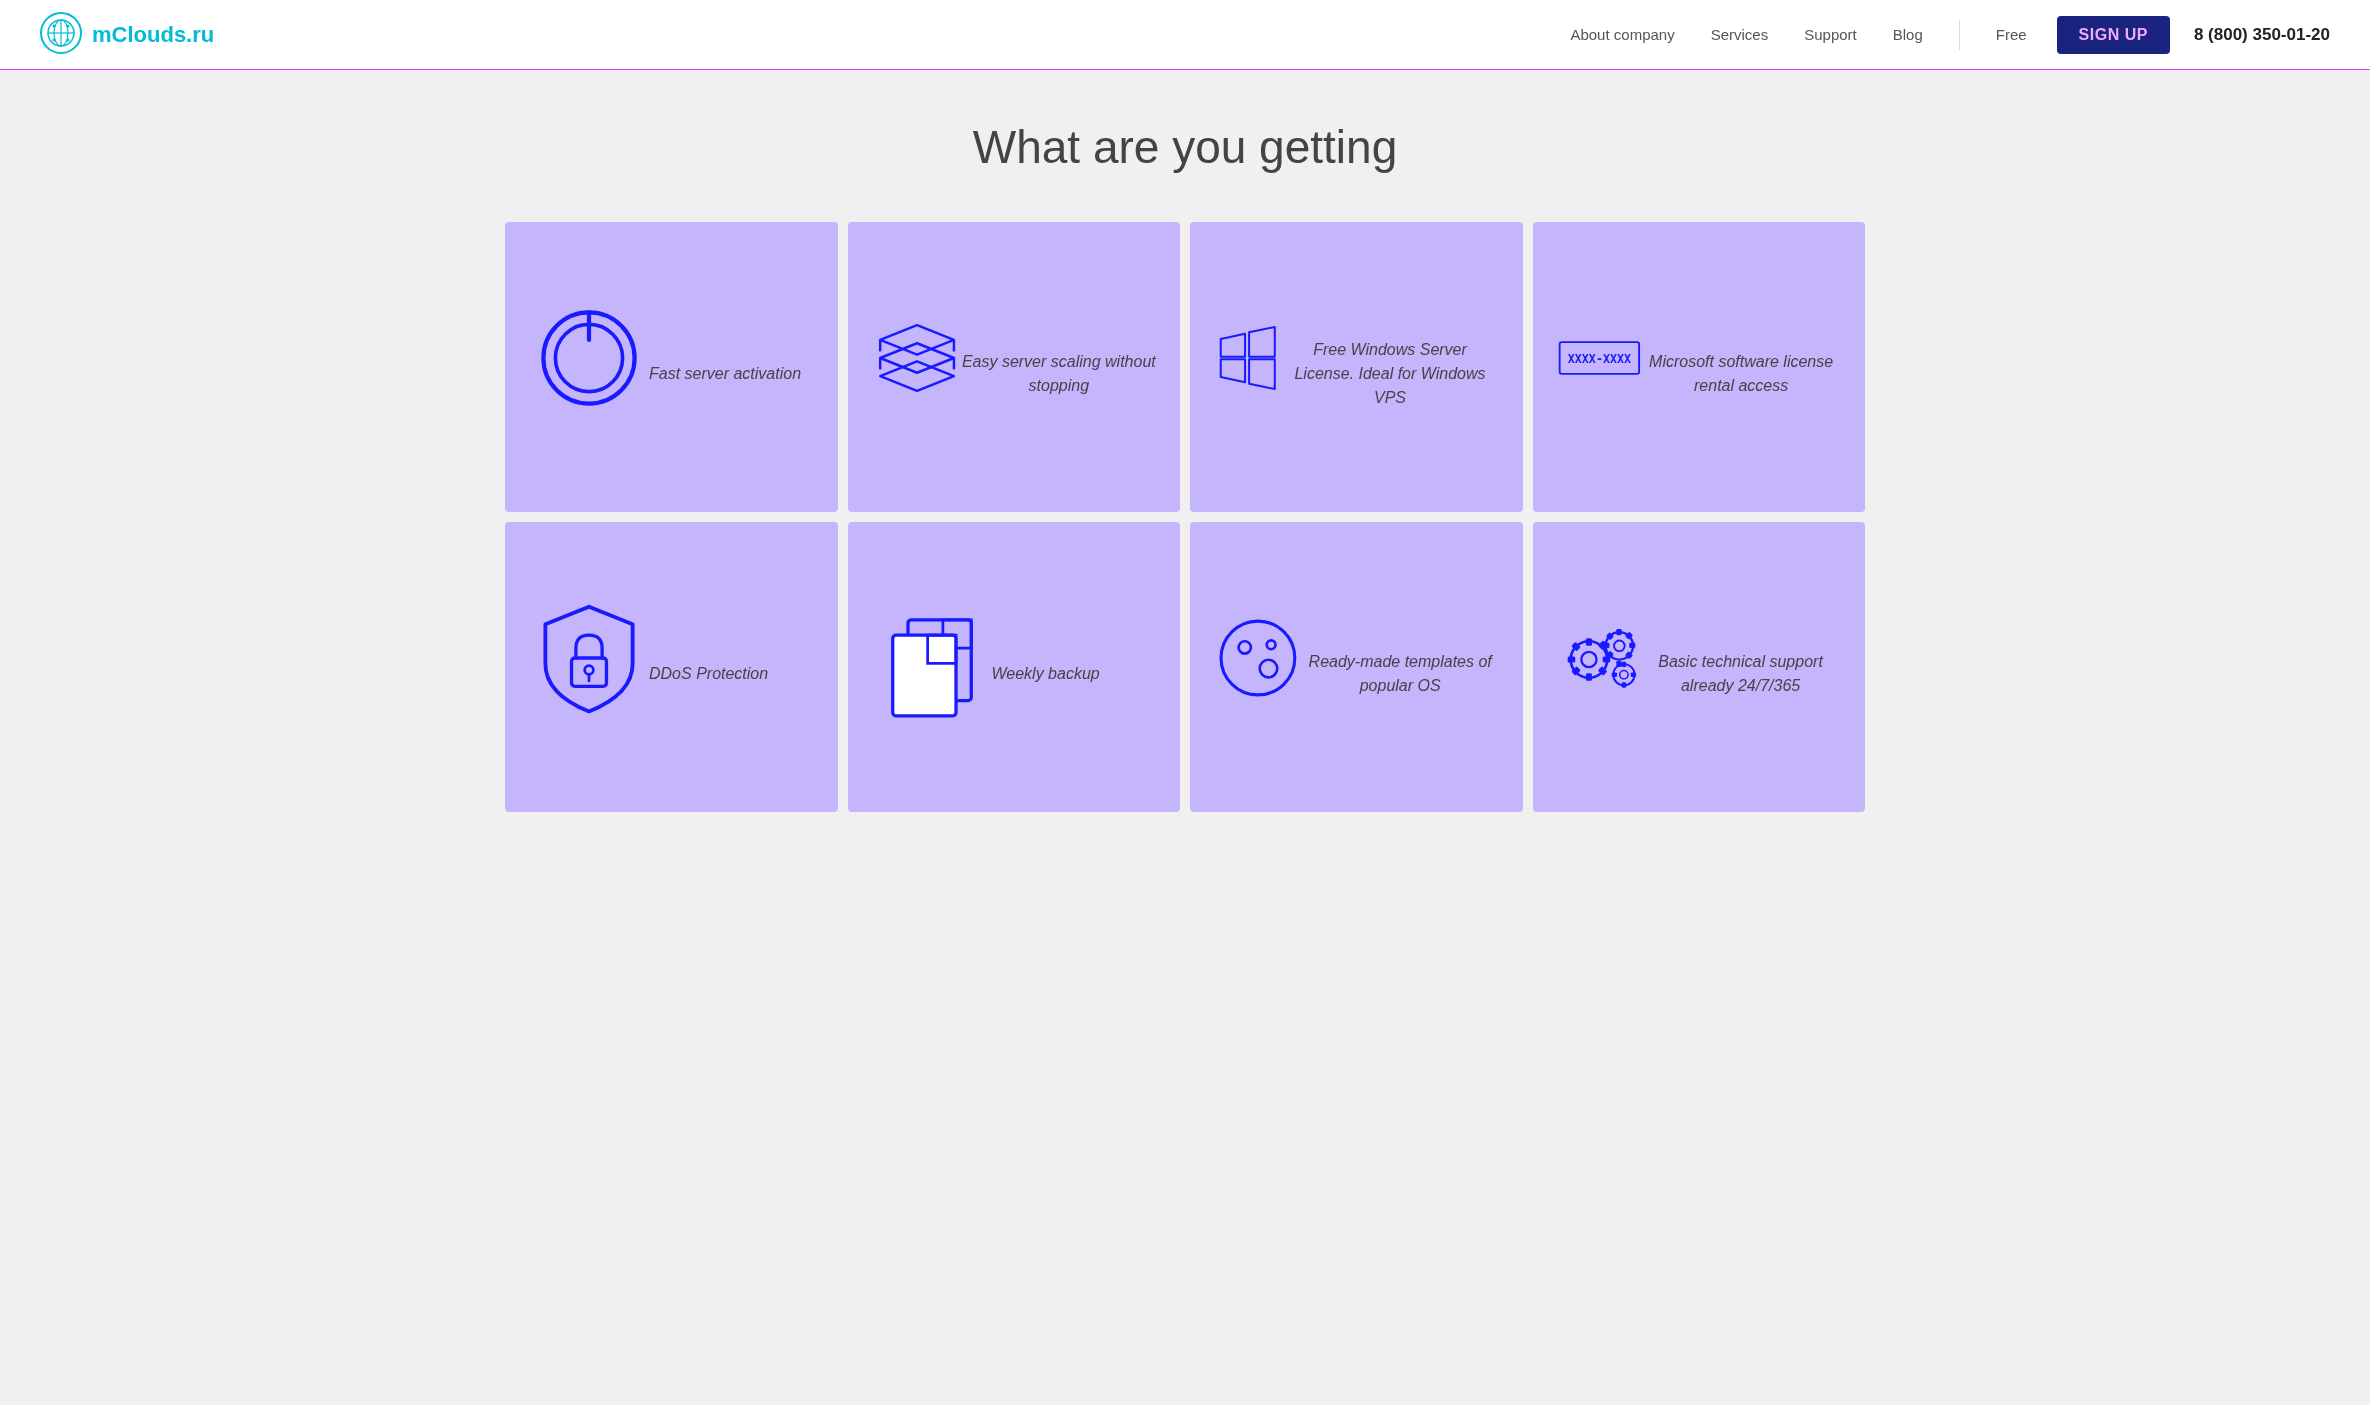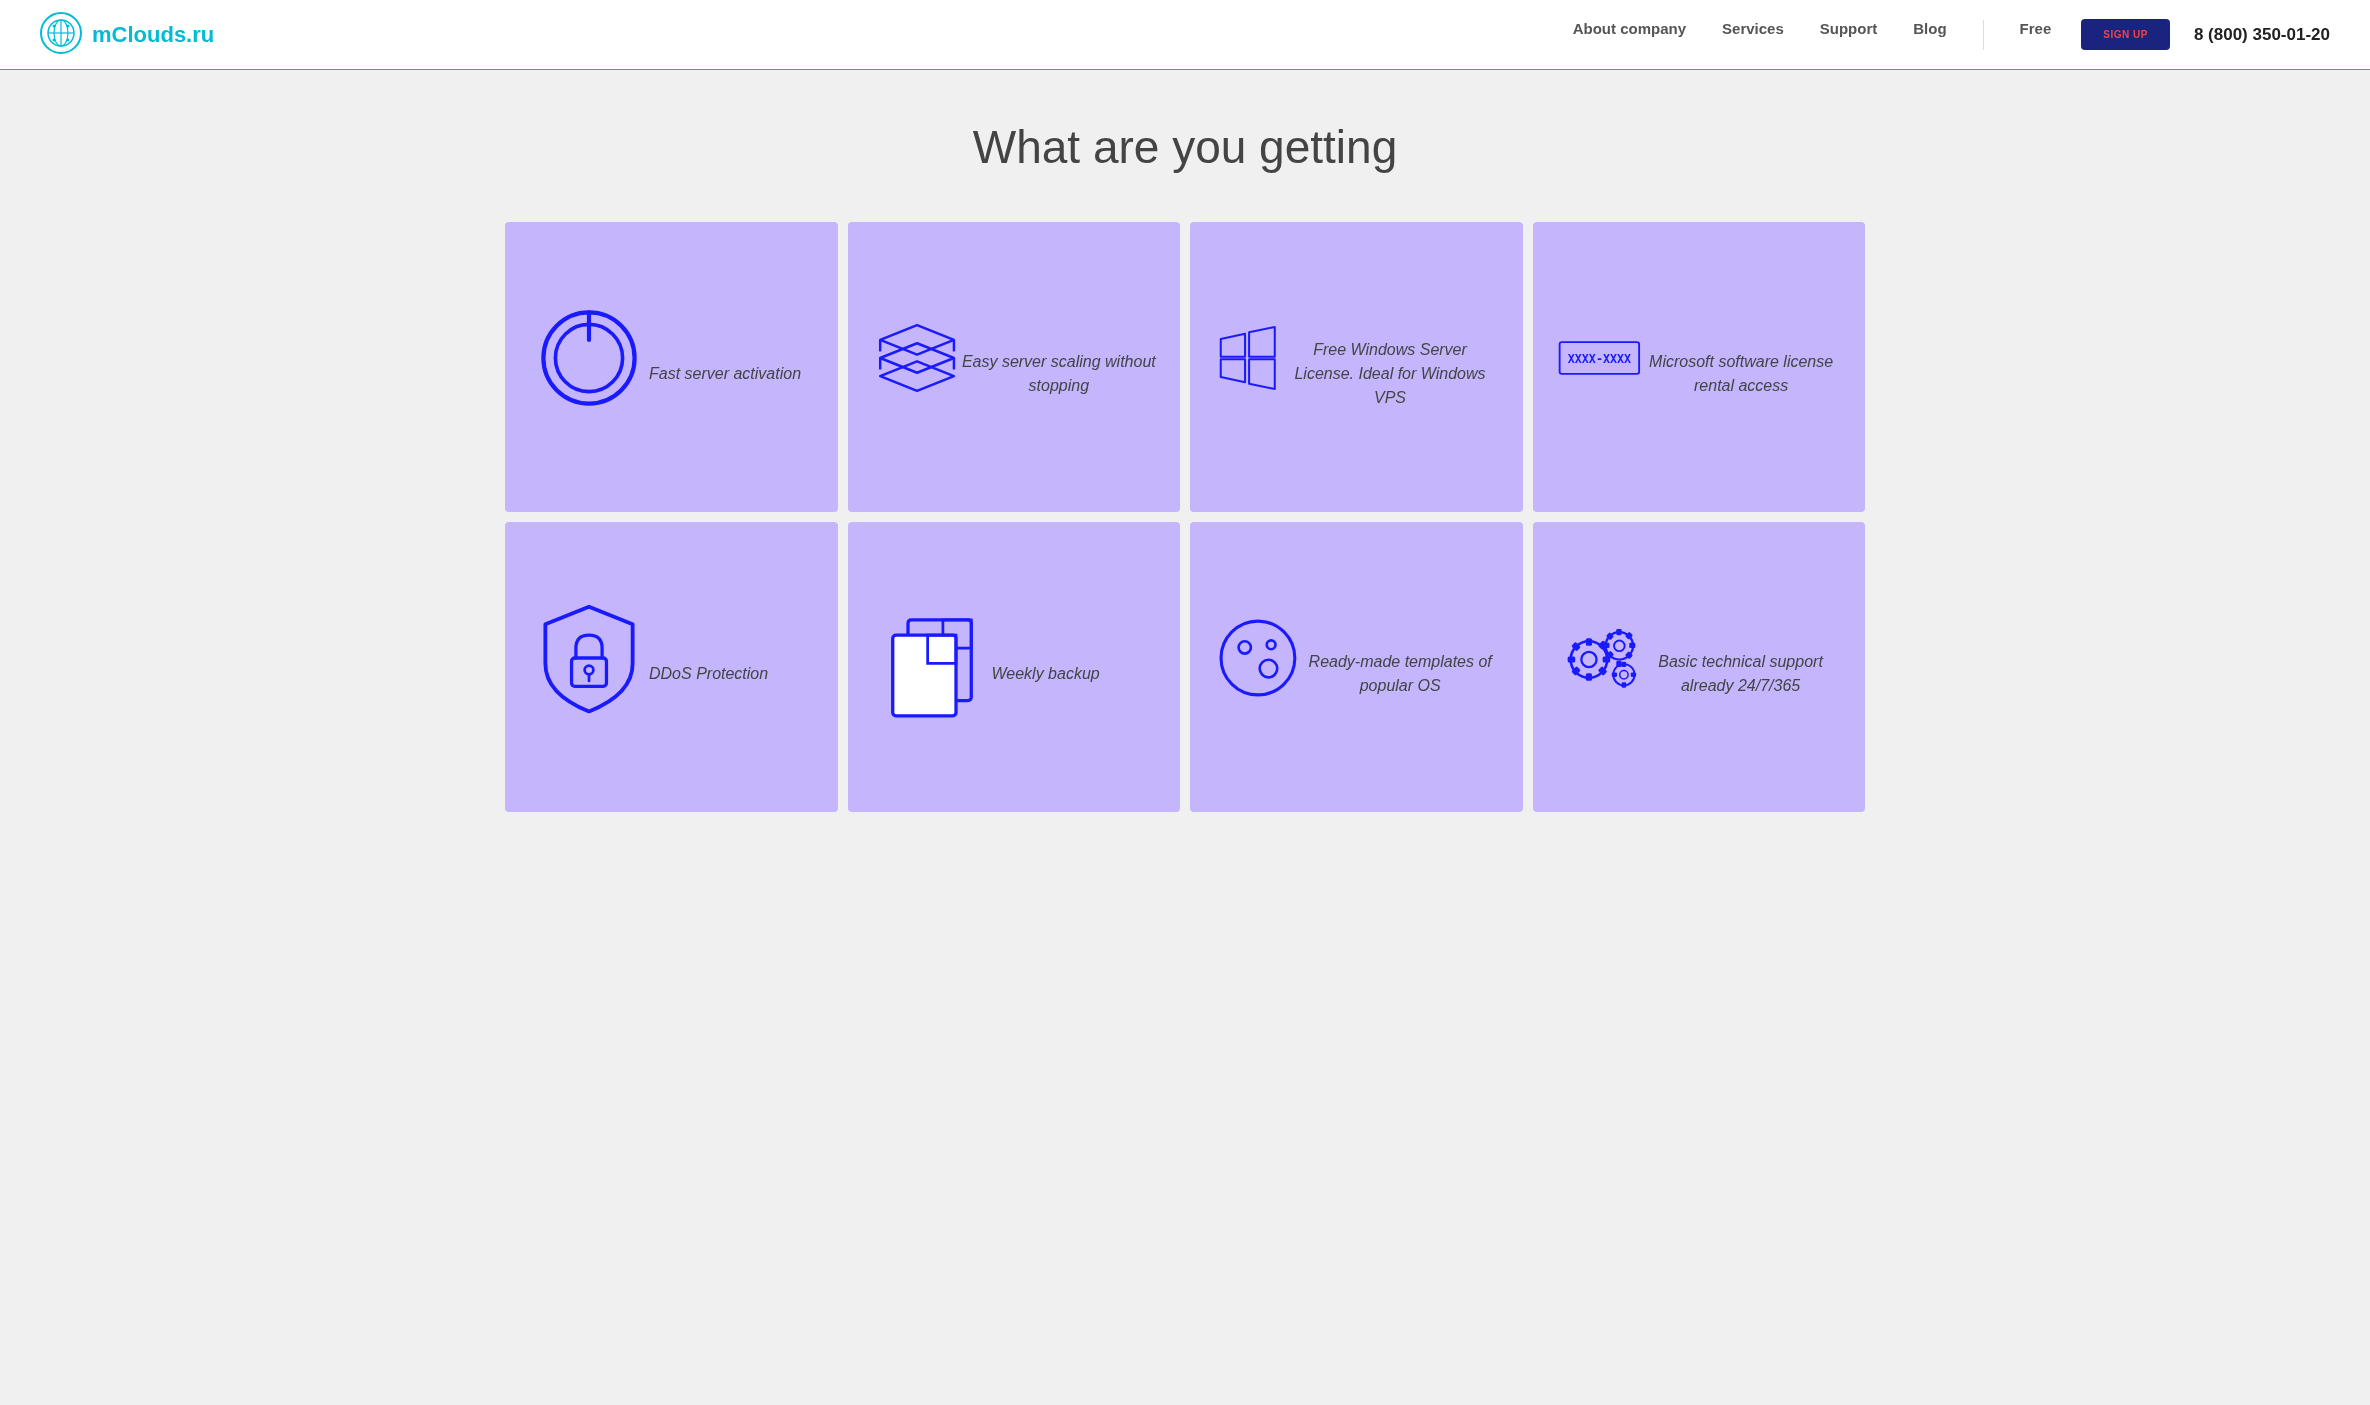--- a/index.html
+++ b/index.html
@@ -21,44 +21,43 @@
       flex-shrink: 0;
     }
     .logo-text {
       font-size: 22px;
       font-weight: 700;
       color: #00bcd4;
     }
     .logo-icon svg { width: 42px; height: 42px; }
     nav {
       display: flex;
-      align-items: flex-start;
+      align-items: center;
       gap: 36px;
       margin-left: auto;
       margin-right: 30px;
-      font-weight: bold;
     }
     nav a {
       text-decoration: none;
       color: #555;
       font-size: 15px;
       cursor: pointer;
     }
     .nav-divider {
       width: 1px;
       height: 30px;
       background: #ddd;
     }
     .btn-signup {
       background: #1a237e;
-      color: #ef4444;
+      color: #f0abfc;
       border: none;
       border-radius: 4px;
       padding: 10px 22px;
-      font-size: 10px;
+      font-size: 16px;
       font-weight: 700;
       letter-spacing: 0.5px;
       cursor: pointer;
       text-transform: uppercase;
     }
     .phone {
       font-size: 17px;
       font-weight: 700;
       color: #222;
       margin-left: 24px;

